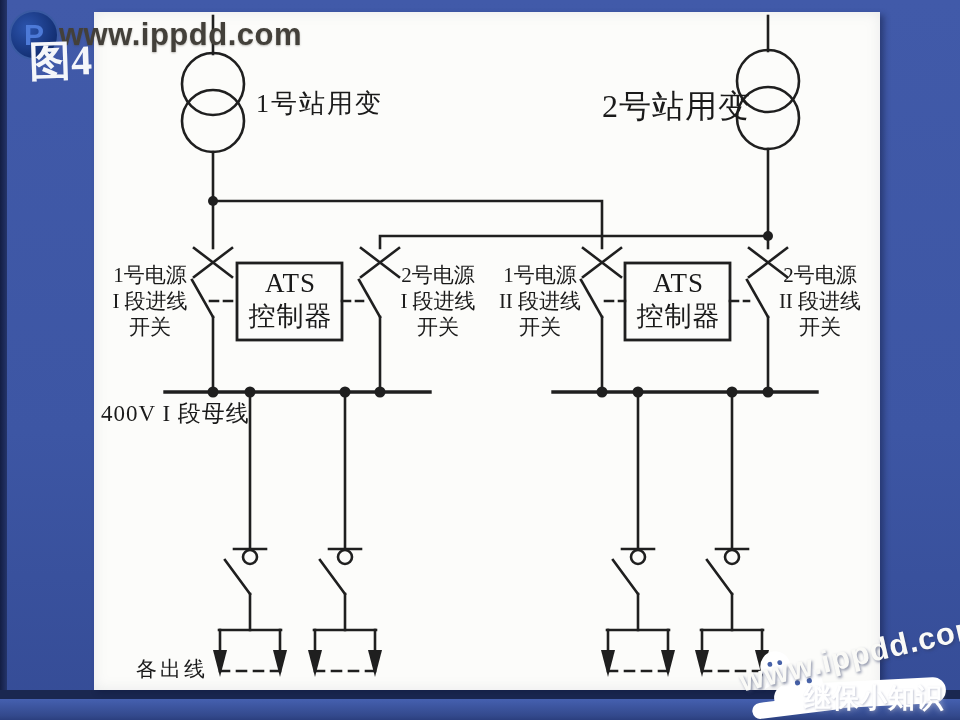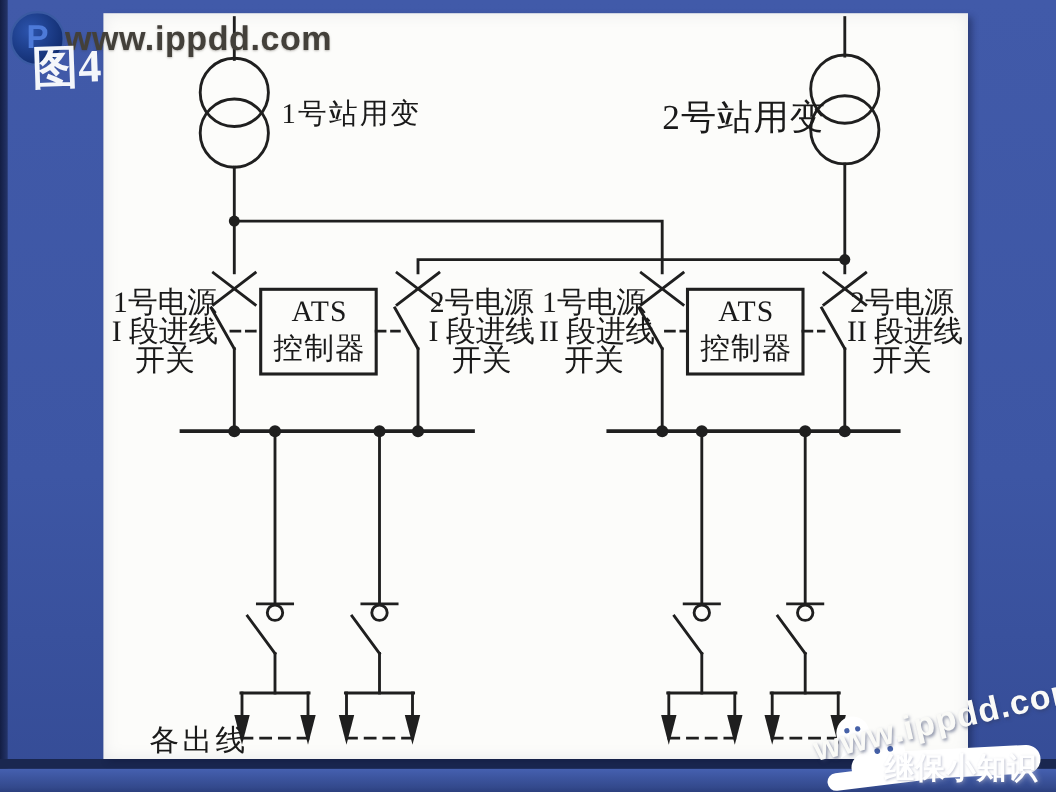--- a/index.html
+++ b/index.html
@@ -19,27 +19,27 @@
   .circuit line,.circuit circle,.circuit rect,.circuit polyline{
     stroke:#1f1f1f;stroke-width:2.6;fill:none;stroke-linecap:square;}
   .circuit .thick{stroke-width:3.4;}
   .circuit .solid{fill:#1f1f1f;stroke:none;}
   .circuit .dash{stroke-dasharray:8 6;}
   .circuit .dash2{stroke-dasharray:9 8;}
   .circuit rect{stroke-width:2.8;}
   .lbl{position:absolute;color:#1a1a1a;white-space:nowrap;text-align:right;}
   .t1{left:256px;top:86px;font-size:26px;letter-spacing:2px;}
   .t2{left:602px;top:85px;font-size:32px;letter-spacing:1px;}
-  .swg{width:100px;top:262px;font-size:27px;line-height:26px;text-align:center;}
+  .swg{width:100px;top:262px;font-size:21px;line-height:26px;text-align:center;}
   .sw1{left:100px;} .sw2{left:388px;} .sw3{left:490px;} .sw4{left:770px;}
   .ats{top:267px;width:107px;font-size:27px;line-height:33px;text-align:center;letter-spacing:1px;}
   .ats1{left:237px;} .ats2{left:625px;}
   .bus{top:398px;font-size:23px;letter-spacing:1px;}
   .bus1{left:101px;} .bus2{left:746px;}
-  .out{left:136px;top:655px;font-size:27px;letter-spacing:3px;}
+  .out{left:136px;top:655px;font-size:21px;letter-spacing:3px;}
   .logo{position:absolute;left:9px;top:10px;width:46px;height:46px;border-radius:50%;
     background:radial-gradient(circle at 35% 35%,#2c54ad,#132f73 72%);
     border:2px solid #3a5aa2;display:flex;align-items:center;justify-content:center;
     color:#4d7ad8;font:bold 30px "Liberation Sans",sans-serif;}
   .site-url{position:absolute;left:59px;top:17px;font:bold 31px "Liberation Sans",sans-serif;
     color:#43403a;letter-spacing:.5px;text-shadow:0 1px 2px rgba(60,55,45,.35);}
   .fig{position:absolute;left:29px;top:33px;font:bold 42px "Liberation Serif",serif;
     color:#f4f6fa;transform:rotate(-2deg);}
   .wm-cloud{position:absolute;left:774px;top:681px;width:172px;height:26px;background:#fff;
     border-radius:14px;transform:rotate(-3deg);}
@@ -182,20 +182,21 @@
 
   <div class="lbl ats ats1">
     <div>ATS</div>
     <div>控制器</div>
   </div>
   <div class="lbl ats ats2">
     <div>ATS</div>
     <div>控制器</div>
   </div>
 
+  <div class="lbl bus bus1">400V I 段母线</div>
 
   <div class="lbl out">各出线</div>
 
   <div class="logo">
     <span>P</span>
   </div>
   <div class="site-url">www.ippdd.com</div>
   <div class="fig">图4</div>
 
   <div class="wm-cloud"></div>

